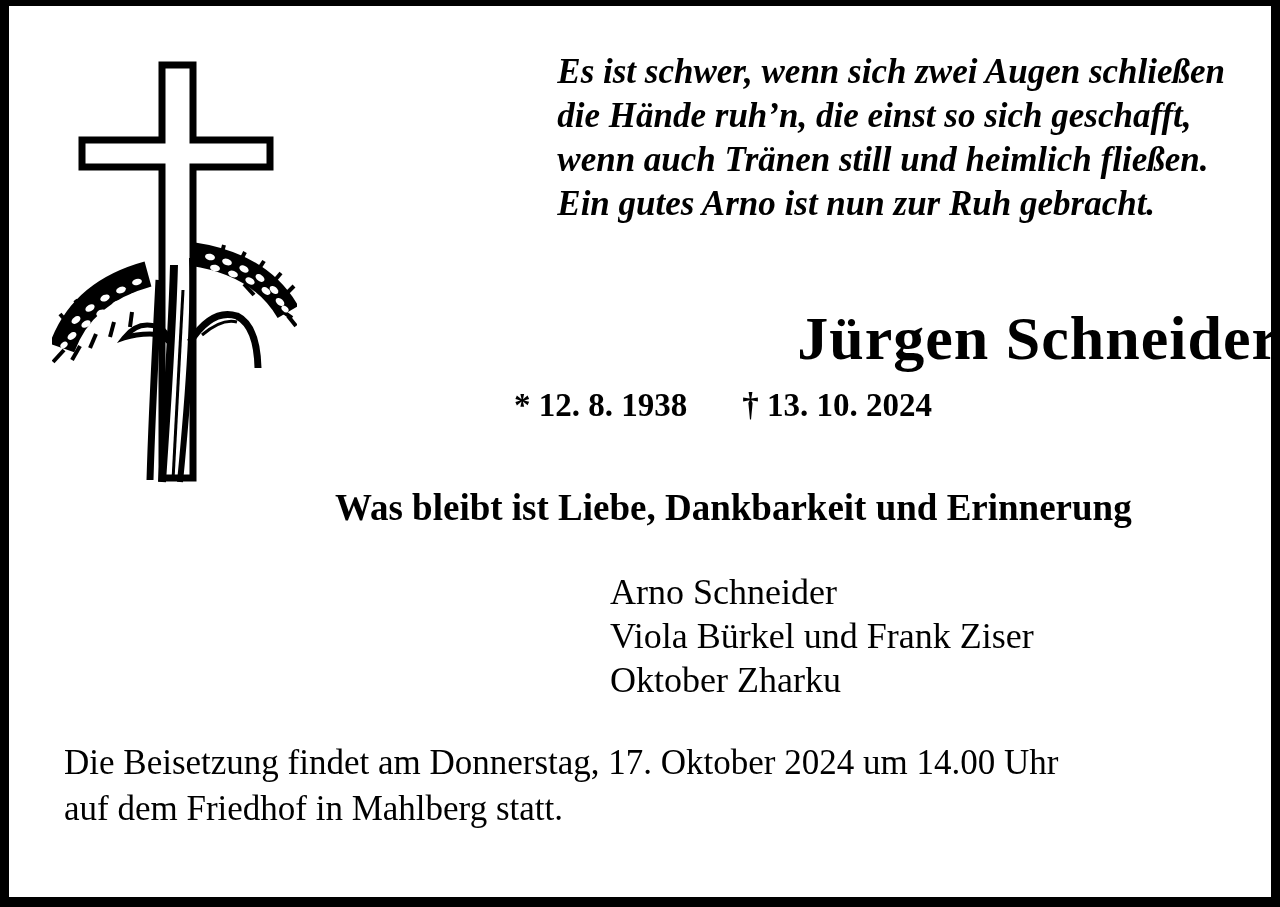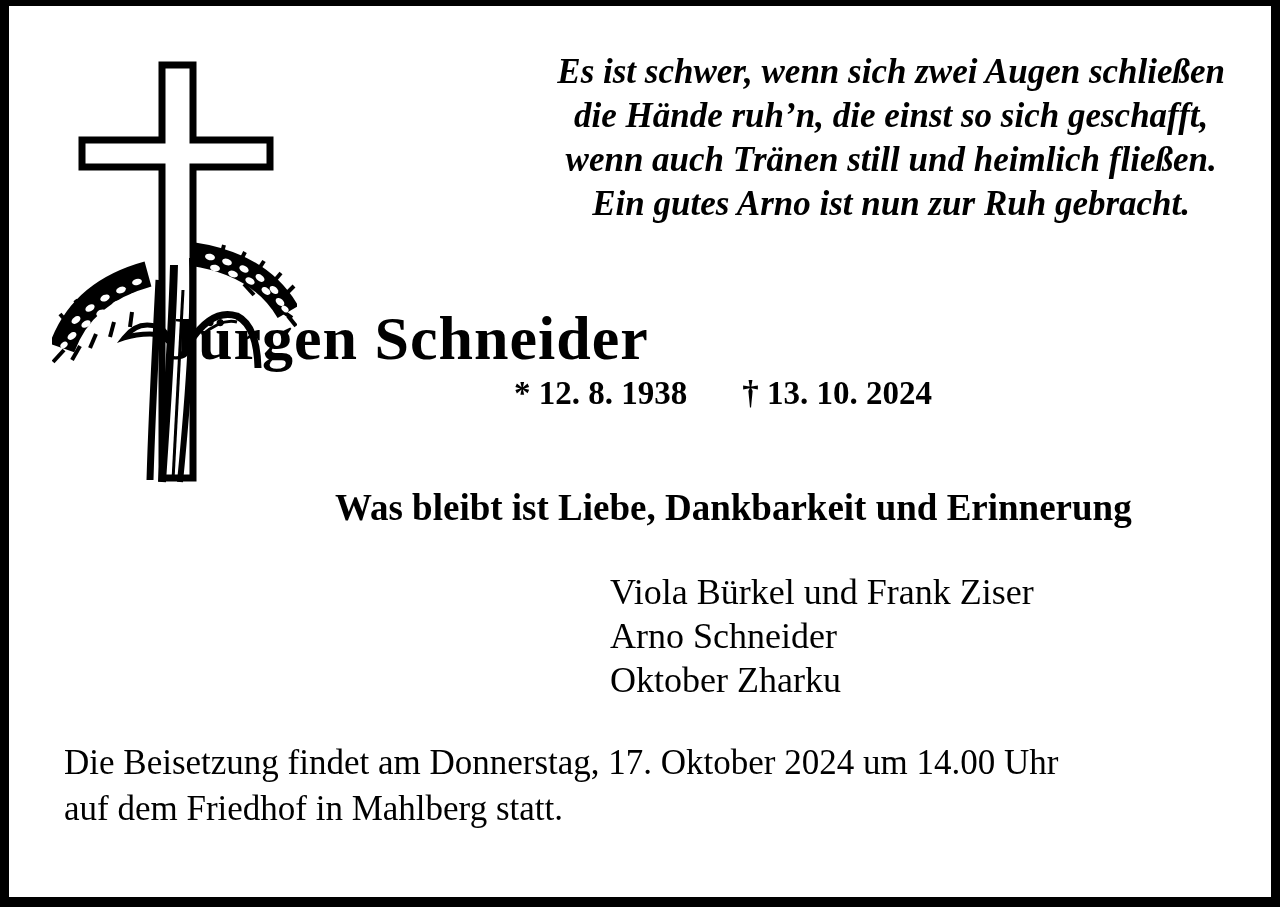--- a/index.html
+++ b/index.html
@@ -16,34 +16,35 @@
     border-style:solid;border-color:#000000;
     border-width:6px 9px 10px 9px;
     pointer-events:none;
   }
   .emblem{
     position:absolute;left:52px;top:50px;
     width:245px;height:445px;
   }
   .poem{
     position:absolute;top:50px;right:55px;
-    text-align:center;
+    text-align:left;
     font-style:italic;font-weight:700;
     font-size:35px;line-height:44px;
     white-space:nowrap;
   }
   .center-col{
     position:absolute;left:166px;top:302px;width:1114px;
-    text-align:left;
+    text-align:right;
   }
   .deceased-name{
     font-size:62px;font-weight:700;line-height:72px;
     letter-spacing:1px;
   }
   .dates{
+    margin-top:12px;
     display:flex;justify-content:center;gap:55px;
     font-size:33px;font-weight:700;line-height:38px;
     white-space:nowrap;
   }
   .tribute{
     position:absolute;left:335px;top:488px;
     font-size:37px;line-height:40px;
     white-space:nowrap;
     font-weight:bold;
   }
@@ -148,22 +149,22 @@
     <div class="deceased-name">Jürgen Schneider</div>
     <div class="dates">
       <span>* 12. 8. 1938</span>
       <span>† 13. 10. 2024</span>
     </div>
   </div>
 
   <div class="tribute">Was bleibt ist Liebe, Dankbarkeit und Erinnerung</div>
 
   <div class="mourners">
+    <div>Arno Schneider</div>
     <div>Viola Bürkel und Frank Ziser</div>
-    <div>Arno Schneider</div>
     <div>Oktober Zharku</div>
   </div>
 
   <div class="funeral">
     <div>Die Beisetzung findet am Donnerstag, 17. Oktober 2024 um 14.00 Uhr</div>
     <div>auf dem Friedhof in Mahlberg statt.</div>
   </div>
 
 </div>
 

